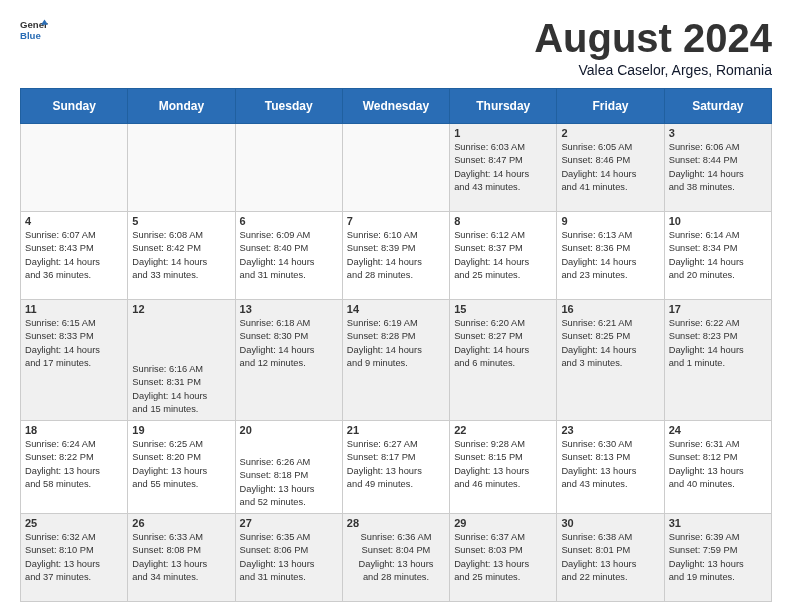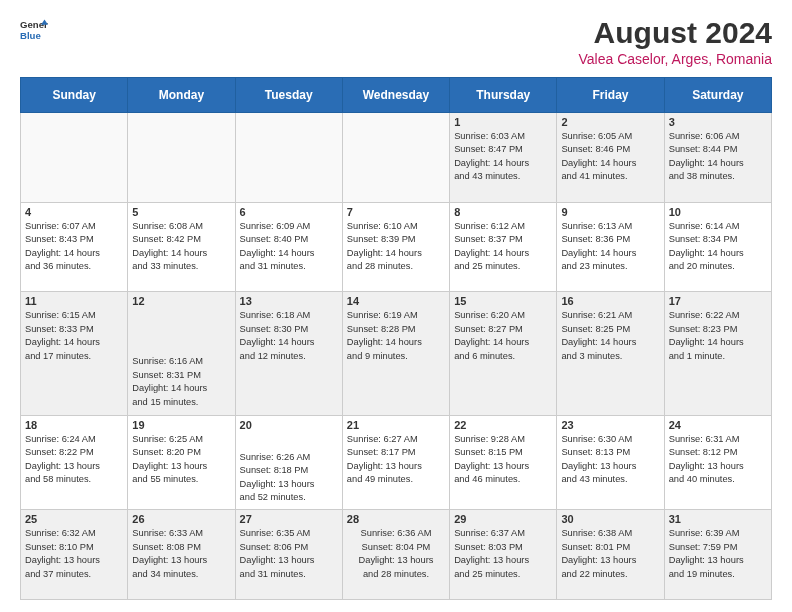--- a/index.html
+++ b/index.html
@@ -29,29 +29,29 @@
       gap: 4px;
     }
     .logo-icon {
       width: 28px;
       height: 28px;
     }
     .title-block {
       text-align: right;
     }
     .title-block h1 {
-      font-size: 30px;
+      font-size: 40px;
       font-weight: bold;
       color: #333;
       line-height: 1.1;
     }
     .title-block h2 {
       font-size: 14px;
       font-weight: normal;
-      color: #be185d;
+      color: #0f172a;
       margin-top: 2px;
     }
     .calendar {
       flex: 1;
       border: 1px solid #ccc;
       border-collapse: collapse;
       width: 100%;
       table-layout: fixed;
     }
     .calendar th {

